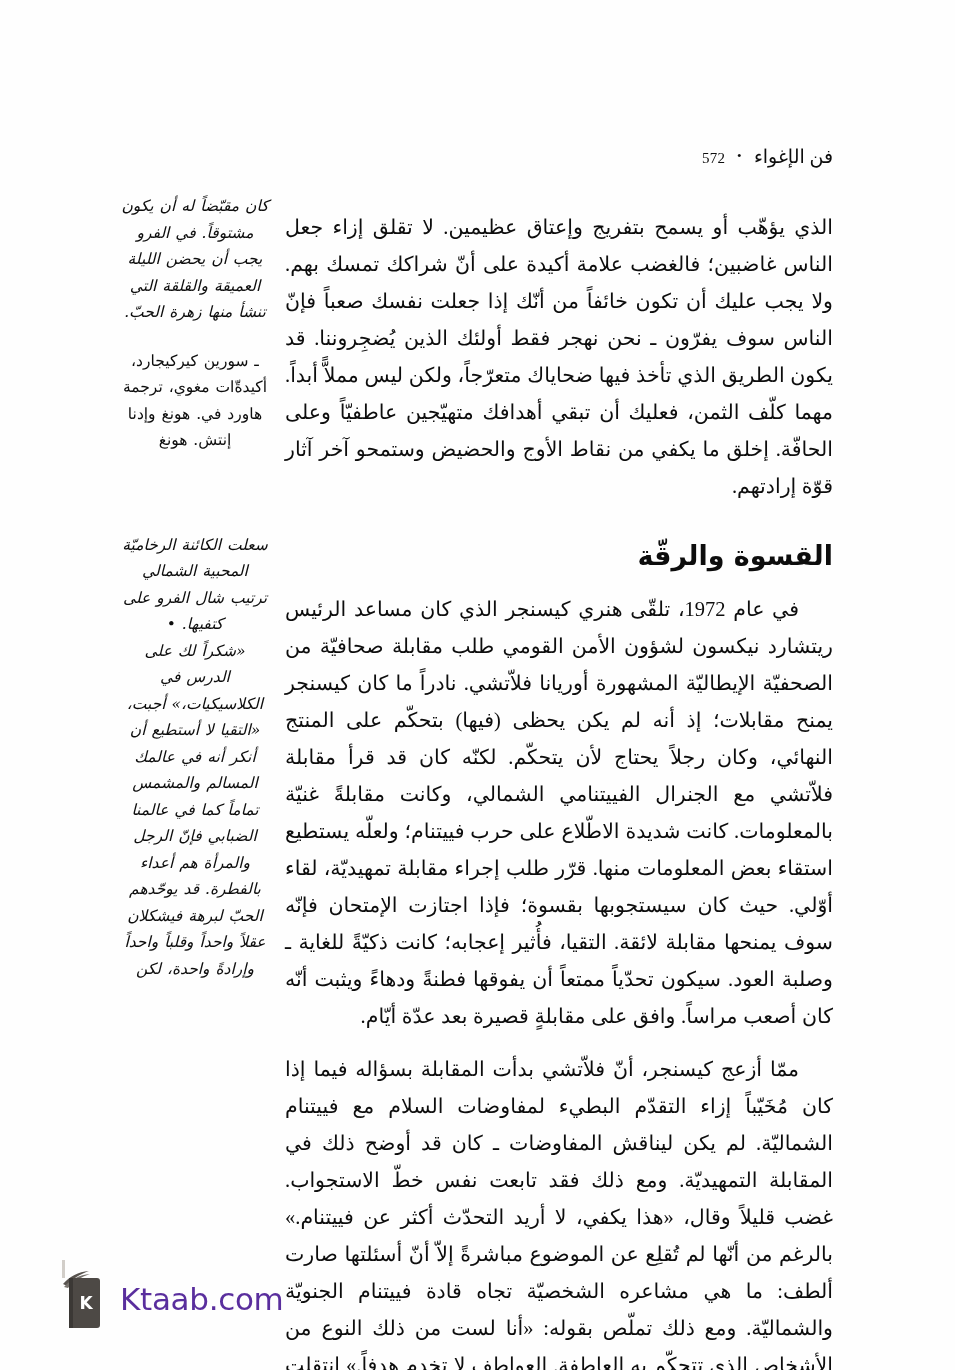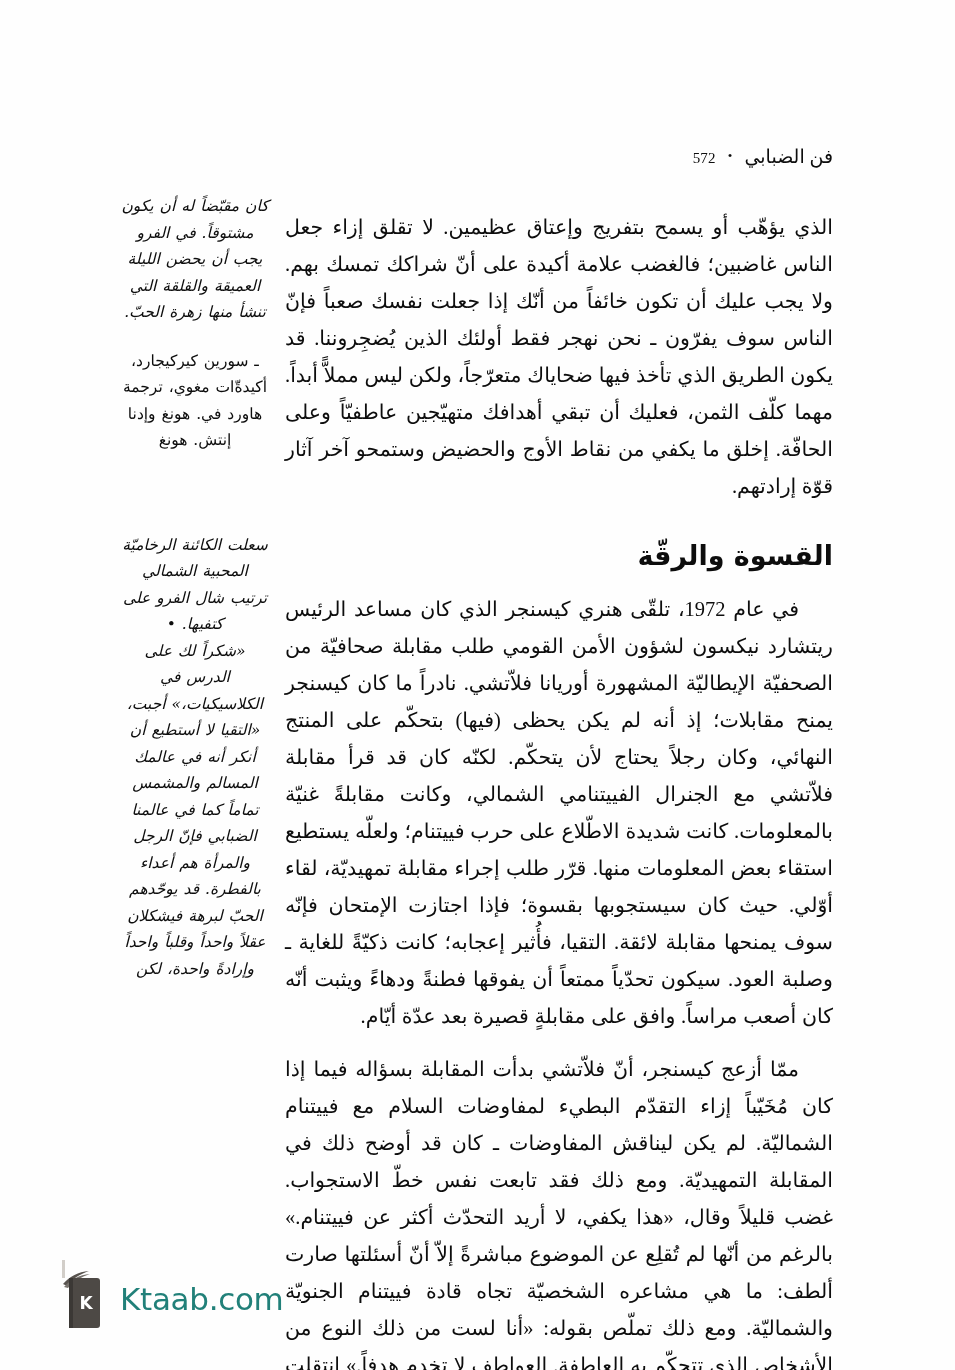--- a/index.html
+++ b/index.html
@@ -180,40 +180,40 @@
   .wm-book .pages {
     position: absolute;
     left: 0;
     top: 0;
     width: 30px;
     height: 18px;
   }
   .wm-text {
     font-family: "DejaVu Sans", "Liberation Sans", sans-serif;
     font-size: 31px;
-    color: #0f766e;
+    color: #4c1d95;
     letter-spacing: -0.3px;
     line-height: 1;
   }
   .wm-tick {
     position: absolute;
     left: 0px;
     bottom: 50px;
     width: 3px;
     height: 18px;
     background: #cfcac5;
   }
 </style>
 </head>
 <body>
 
 <div class="page">
 
   <div class="running-head">
-    <span class="book-title">فن الضبابي</span><span class="dot">•</span><span class="folio">572</span>
+    <span class="book-title">فن الإغواء</span><span class="dot">•</span><span class="folio">572</span>
   </div>
 
   <div class="content">
 
     <div class="body-col">
       <p>الذي يؤهّب أو يسمح بتفريج وإعتاق عظيمين. لا تقلق إزاء جعل الناس غاضبين؛ فالغضب علامة أكيدة على أنّ شراكك تمسك بهم. ولا يجب عليك أن تكون خائفاً من أنّك إذا جعلت نفسك صعباً فإنّ الناس سوف يفرّون ـ نحن نهجر فقط أولئك الذين يُضجِروننا. قد يكون الطريق الذي تأخذ فيها ضحاياك متعرّجاً، ولكن ليس مملاًّ أبداً. مهما كلّف الثمن، فعليك أن تبقي أهدافك متهيّجين عاطفيّاً وعلى الحافّة. إخلق ما يكفي من نقاط الأوج والحضيض وستمحو آخر آثار قوّة إرادتهم.</p>
 
       <h2 class="section-head">القسوة والرقّة</h2>
 
       <p class="indent">في عام 1972، تلقّى هنري كيسنجر الذي كان مساعد الرئيس ريتشارد نيكسون لشؤون الأمن القومي طلب مقابلة صحافيّة من الصحفيّة الإيطاليّة المشهورة أوريانا فلاّتشي. نادراً ما كان كيسنجر يمنح مقابلات؛ إذ أنه لم يكن يحظى (فيها) بتحكّم على المنتج النهائي، وكان رجلاً يحتاج لأن يتحكّم. لكنّه كان قد قرأ مقابلة فلاّتشي مع الجنرال الفييتنامي الشمالي، وكانت مقابلةً غنيّة بالمعلومات. كانت شديدة الاطّلاع على حرب فييتنام؛ ولعلّه يستطيع استقاء بعض المعلومات منها. قرّر طلب إجراء مقابلة تمهيديّة، لقاء أوّلي. حيث كان سيستجوبها بقسوة؛ فإذا اجتازت الإمتحان فإنّه سوف يمنحها مقابلة لائقة. التقيا، فأُثير إعجابه؛ كانت ذكيّةً للغاية ـ وصلبة العود. سيكون تحدّياً ممتعاً أن يفوقها فطنةً ودهاءً ويثبت أنّه كان أصعب مراساً. وافق على مقابلةٍ قصيرة بعد عدّة أيّام.</p>

